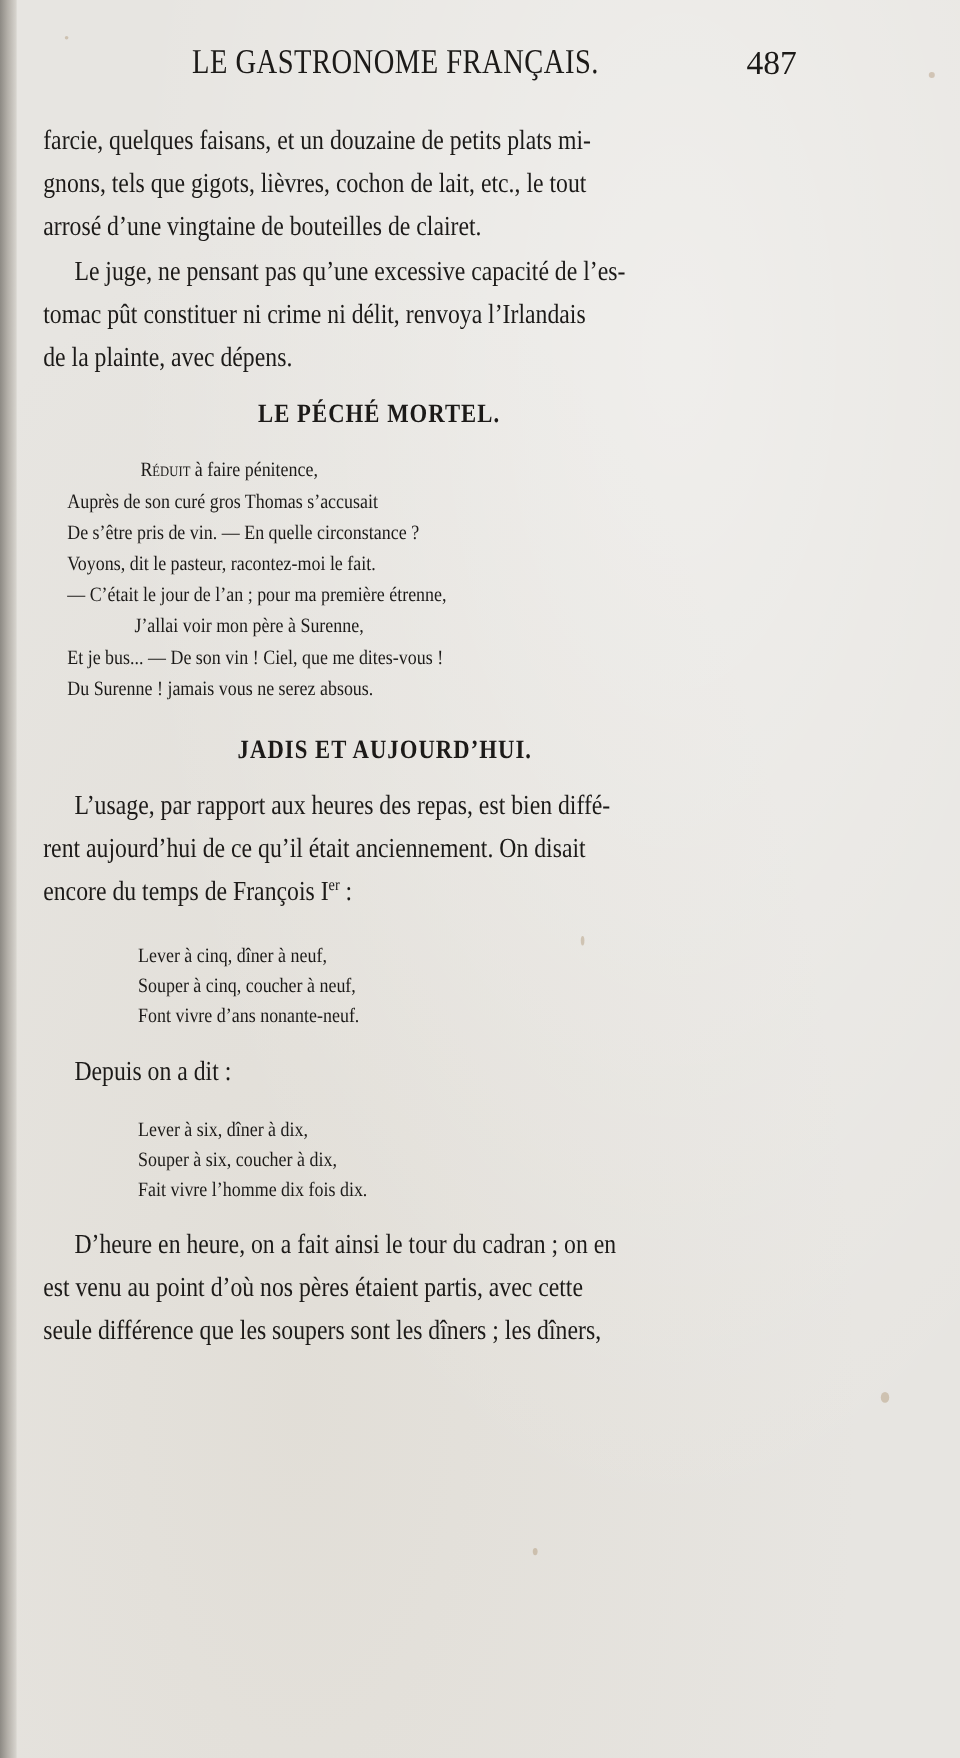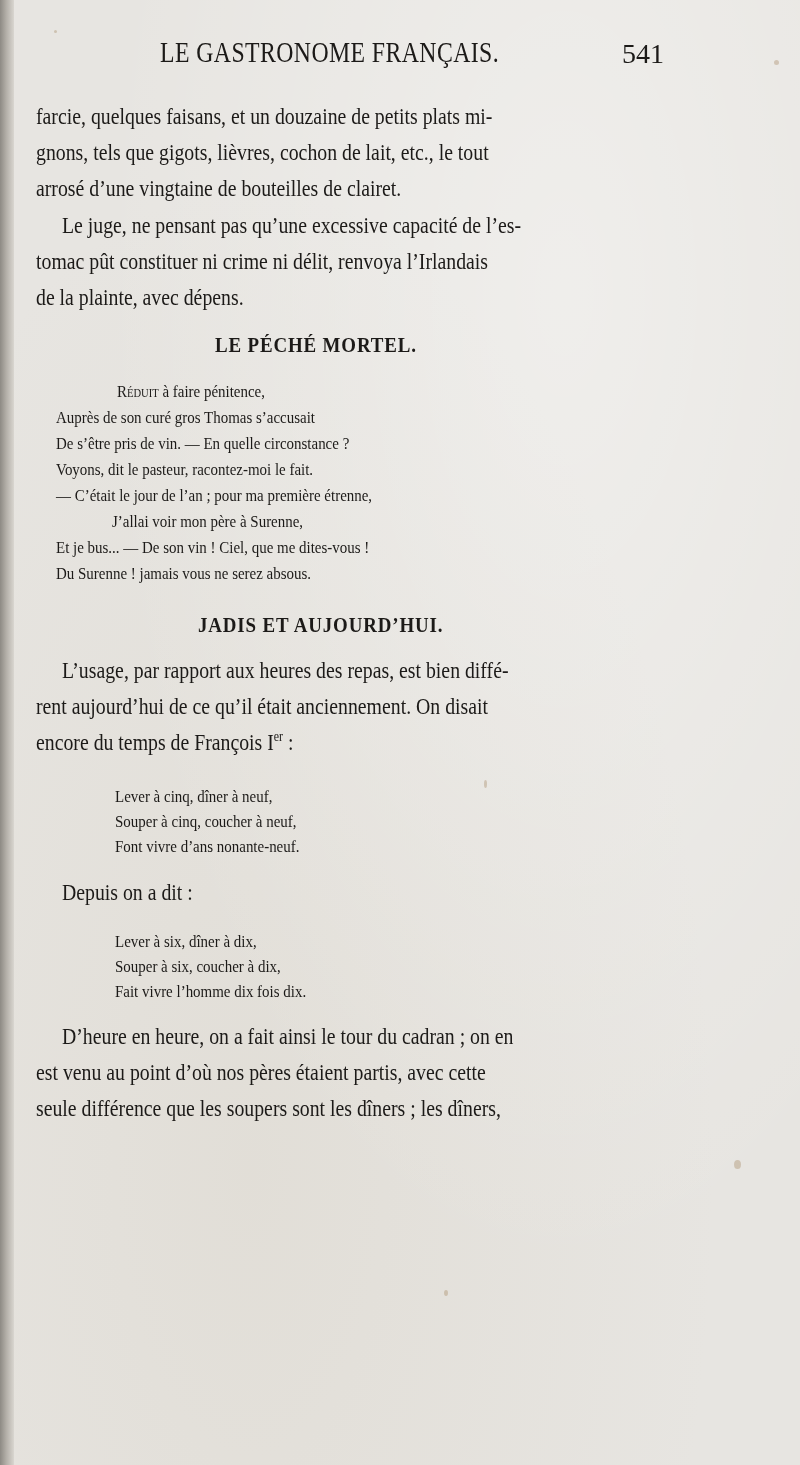--- a/index.html
+++ b/index.html
@@ -53,21 +53,21 @@
 <div class="page">
   <div class="spot" style="left:40px;top:30px;width:3px;height:3px;"></div>
   <div class="spot" style="left:760px;top:60px;width:5px;height:5px;"></div>
   <div class="spot" style="left:720px;top:1160px;width:7px;height:9px;"></div>
   <div class="spot" style="left:430px;top:1290px;width:4px;height:6px;"></div>
   <div class="spot" style="left:470px;top:780px;width:3px;height:8px;"></div>
 </div>
 
 <div class="running-head">
   <span class="rh-title">LE GASTRONOME FRANÇAIS.</span>
-  <span class="rh-page">541</span>
+  <span class="rh-page">487</span>
 </div>
 
 <div class="line body-line" style="top:104px;">farcie, quelques faisans, et un douzaine de petits plats mi-</div>
 <div class="line body-line" style="top:140px;">gnons, tels que gigots, lièvres, cochon de lait, etc., le tout</div>
 <div class="line body-line" style="top:176px;">arrosé d’une vingtaine de bouteilles de clairet.</div>
 
 <div class="line body-line indent" style="top:213px;">Le juge, ne pensant pas qu’une excessive capacité de l’es-</div>
 <div class="line body-line" style="top:249px;">tomac pût constituer ni crime ni délit, renvoya l’Irlandais</div>
 <div class="line body-line" style="top:285px;">de la plainte, avec dépens.</div>
 

